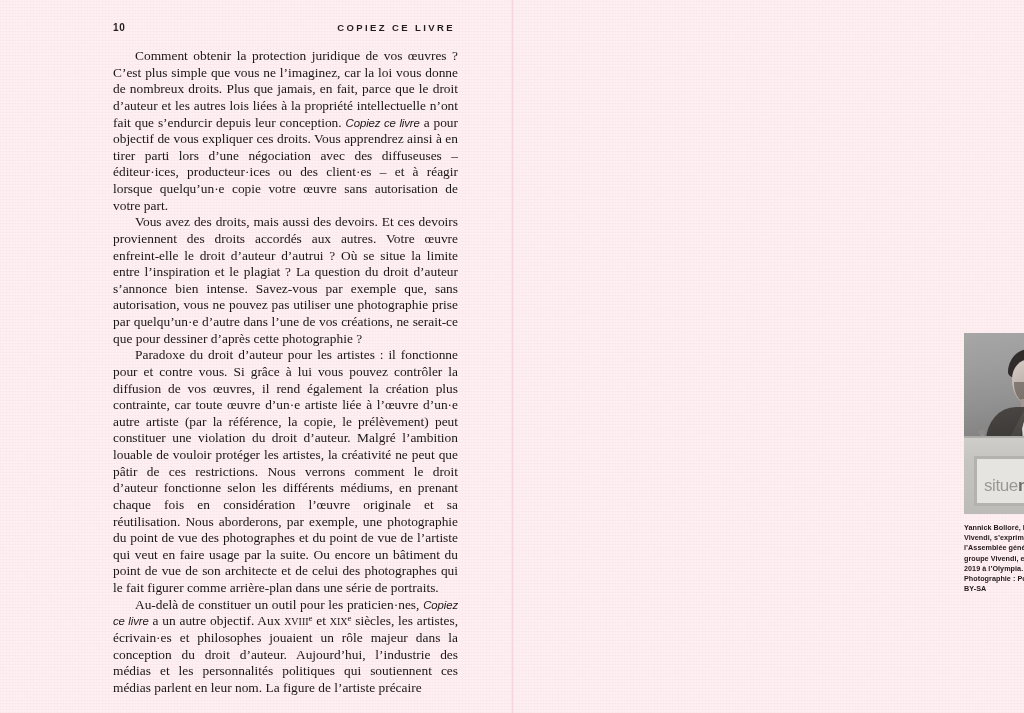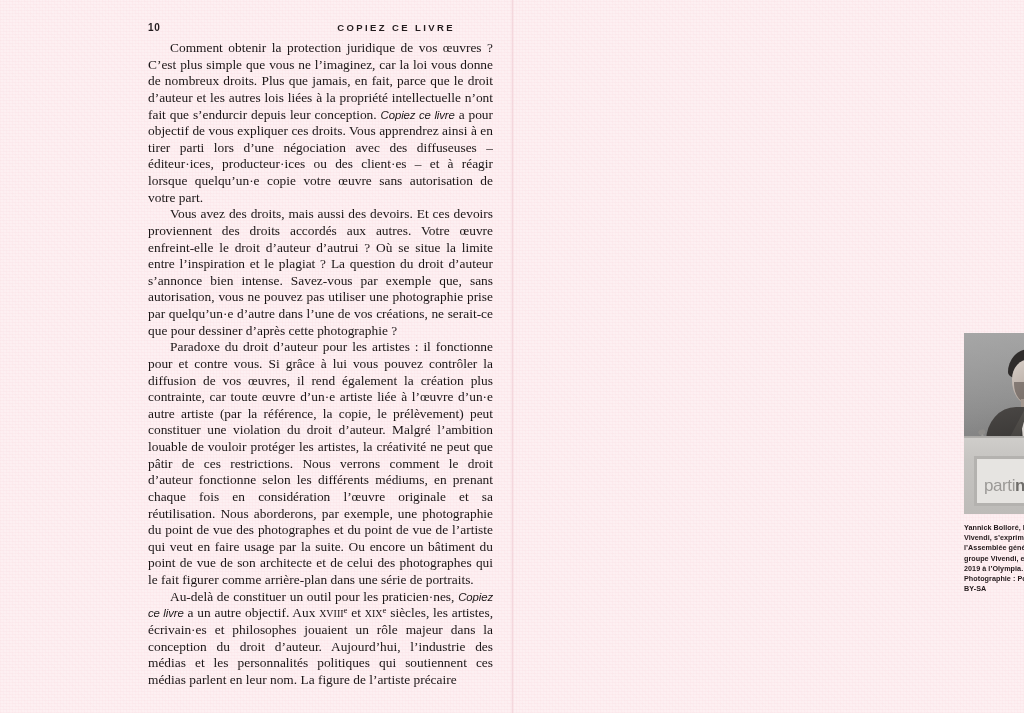--- a/index.html
+++ b/index.html
@@ -42,21 +42,20 @@
     position: absolute;
     inset: 0;
     display: flex;
     z-index: 6;
   }
   .page {
     position: relative;
     width: 512px;
     height: 609px;
     box-sizing: border-box;
-    margin-left: 35px;
   }
 
   
   .running-head {
     position: absolute;
     top: 22px;
     display: flex;
     align-items: baseline;
     font-family: "Liberation Sans", sans-serif;
     font-size: 9.5px;
@@ -65,21 +64,21 @@
     color: #241d1f;
   }
   .rh-left  { left: 113px; right: 57px; }
   .rh-right { left: 568px; right: 113px; }
   .rh-left .folio  { margin-right: auto; letter-spacing: 0.6px; font-size: 10px; }
   .rh-left .title  { margin-left: auto; margin-right: 0; }
 
   
   .column {
     position: absolute;
-    top: 40px;
+    top: 48px;
     width: 345px;
     font-size: 13.4px;
     line-height: 16.62px;
     text-align: justify;
     text-justify: inter-word;
     hyphens: none;
     -webkit-font-smoothing: antialiased;
   }
   .col-left  { left: 113px; }
 
@@ -260,17 +259,17 @@
       <div class="neck"></div>
       <div class="jacket"></div>
       <div class="shirt"></div>
       <div class="lapel-l"></div>
 
     </div>
     <div class="mic"></div>
     <div class="lectern-top"></div>
     <div class="lectern">
       <div class="lectern-panel"></div>
-      <div class="wordmark"><span>parti</span><b>ndi</b></div>
+      <div class="wordmark"><span>situe</span><b>ndi</b></div>
     </div>
   </div>
   <figcaption class="caption">Yannick Bolloré, PDG de Vivendi, s’exprimant lors de l’Assemblée générale du groupe Vivendi, en avril 2019 à l’Olympia. Photographie : Policies. CC-BY-SA</figcaption>
 </figure>
 
 </body></html>

